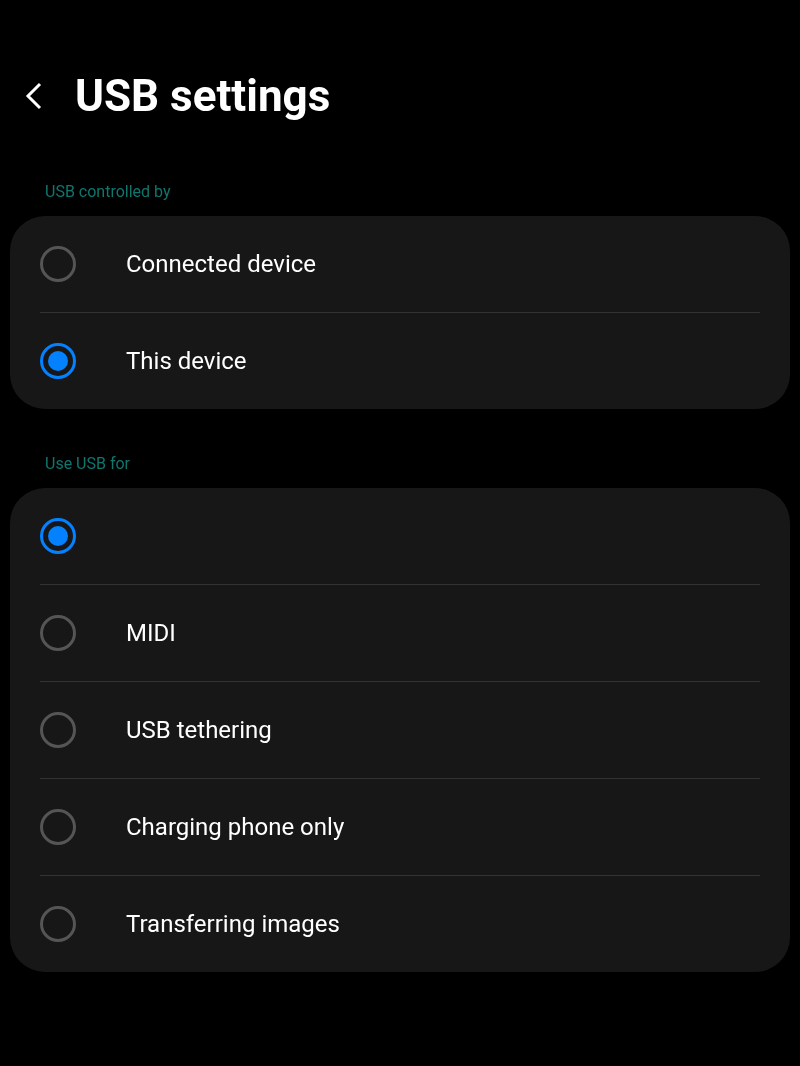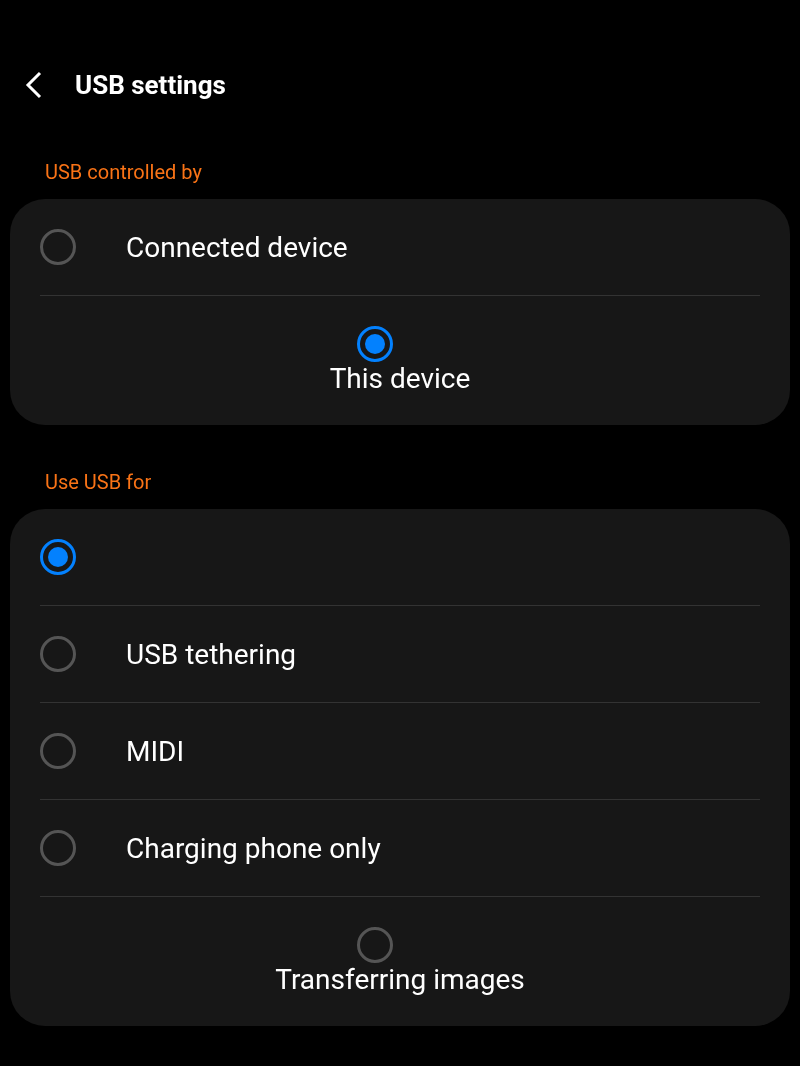--- a/index.html
+++ b/index.html
@@ -27,44 +27,43 @@
       align-items: center;
       justify-content: center;
       margin-right: 25px;
     }
     .back-icon svg {
       stroke: #ffffff;
       stroke-width: 3;
       fill: none;
     }
     .page-title {
-      font-size: 26px;
+      font-size: 44px;
       font-weight: 700;
       color: #ffffff;
     }
     .section-label {
-      font-size: 20px;
-      color: #f97316;
+      font-size: 16px;
+      color: #0f766e;
       padding: 10px 45px 15px 45px;
     }
     .card {
       background: #171717;
       border-radius: 35px;
       margin: 0 10px 35px 10px;
       padding: 0 30px;
     }
     .option-row {
       display: flex;
       align-items: center;
       padding: 30px 0;
       border-bottom: 1px solid #333333;
     }
     .option-row:last-child {
       border-bottom: none;
-      flex-direction: column;
     }
     .radio {
       width: 36px;
       height: 36px;
       border-radius: 50%;
       margin-right: 50px;
       flex-shrink: 0;
       position: relative;
     }
     .radio.unselected {
@@ -78,21 +77,21 @@
       position: absolute;
       top: 50%;
       left: 50%;
       transform: translate(-50%, -50%);
       width: 20px;
       height: 20px;
       background: #0381fe;
       border-radius: 50%;
     }
     .option-label {
-      font-size: 28px;
+      font-size: 24px;
       color: #ffffff;
     }
   </style>
 </head>
 <body>
 
 <div class="header">
   <div class="back-icon">
     <svg width="20" height="30" viewBox="0 0 20 30">
       <polyline points="15,3 3,15 15,27"></polyline>
@@ -115,25 +114,25 @@
 </div>
 
 <div class="section-label">Use USB for</div>
 
 <div class="card">
   <div class="option-row">
     <div class="radio selected"></div>
   </div>
   <div class="option-row">
     <div class="radio unselected"></div>
-    <div class="option-label">USB tethering</div>
+    <div class="option-label">MIDI</div>
   </div>
   <div class="option-row">
     <div class="radio unselected"></div>
-    <div class="option-label">MIDI</div>
+    <div class="option-label">USB tethering</div>
   </div>
   <div class="option-row">
     <div class="radio unselected"></div>
     <div class="option-label">Charging phone only</div>
   </div>
   <div class="option-row">
     <div class="radio unselected"></div>
     <div class="option-label">Transferring images</div>
   </div>
 </div>

